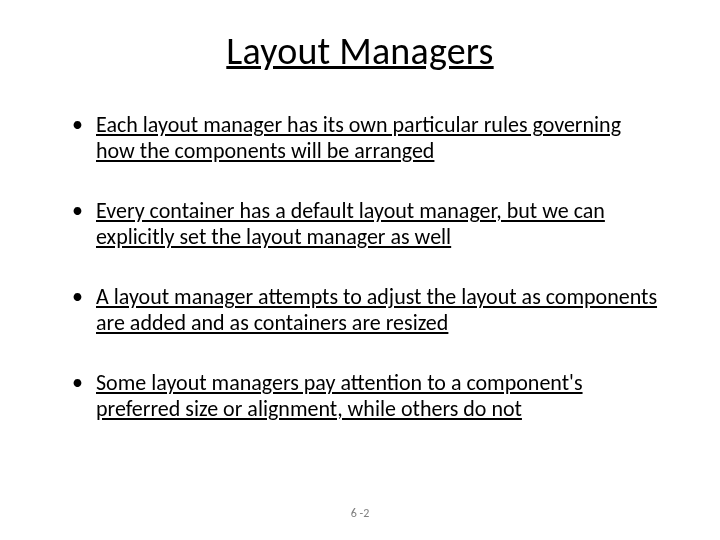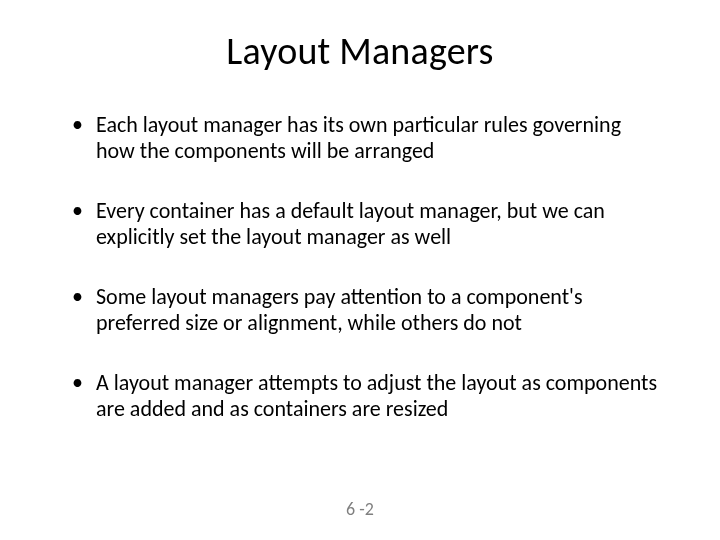--- a/index.html
+++ b/index.html
@@ -14,20 +14,21 @@
       font-family: Calibri, "Segoe UI", Arial, sans-serif;
       color: #000000;
       position: relative;
       overflow: hidden;
     }
     .slide {
       width: 100%;
       height: 100%;
       padding: 28px 60px 40px 60px;
       position: relative;
+      text-decoration: underline;
     }
     .title {
       text-align: center;
       font-size: 38px;
       font-weight: 400;
       margin-bottom: 38px;
       letter-spacing: 0.2px;
     }
     .bullets {
       list-style: none;
@@ -47,29 +48,29 @@
       left: 0;
       top: 0;
       font-size: 22px;
     }
     .footer {
       position: absolute;
       bottom: 20px;
       left: 0;
       width: 100%;
       text-align: center;
-      font-size: 18px;
+      font-size: 12px;
       color: #7f7f7f;
     }
   </style>
 </head>
 <body>
 
 <div class="slide">
   <h1 class="title">Layout Managers</h1>
   <ul class="bullets">
     <li>Each layout manager has its own particular rules governing how the components will be arranged</li>
     <li>Every container has a default layout manager, but we can explicitly set the layout manager as well</li>
+    <li>A layout manager attempts to adjust the layout as components are added and as containers are resized</li>
     <li>Some layout managers pay attention to a component's preferred size or alignment, while others do not</li>
-    <li>A layout manager attempts to adjust the layout as components are added and as containers are resized</li>
   </ul>
   <div class="footer">6 -2</div>
 </div>
 
 </body></html>

